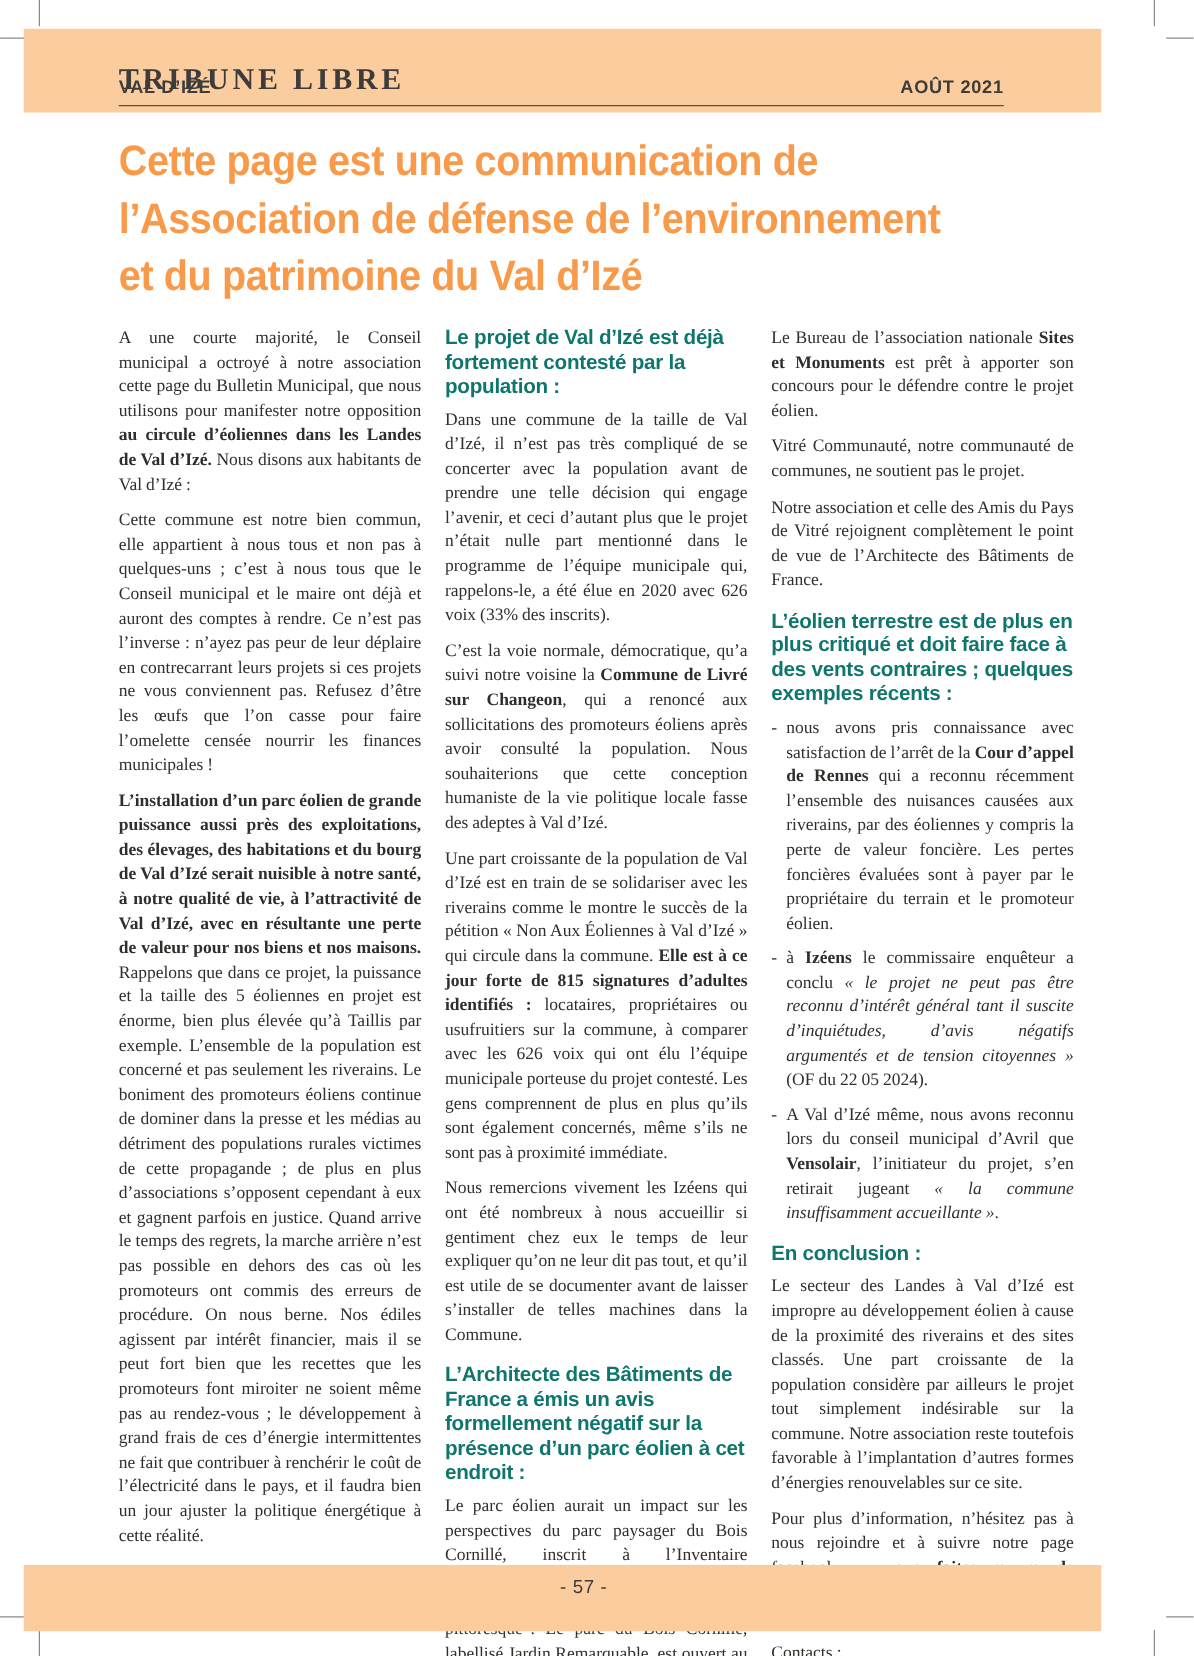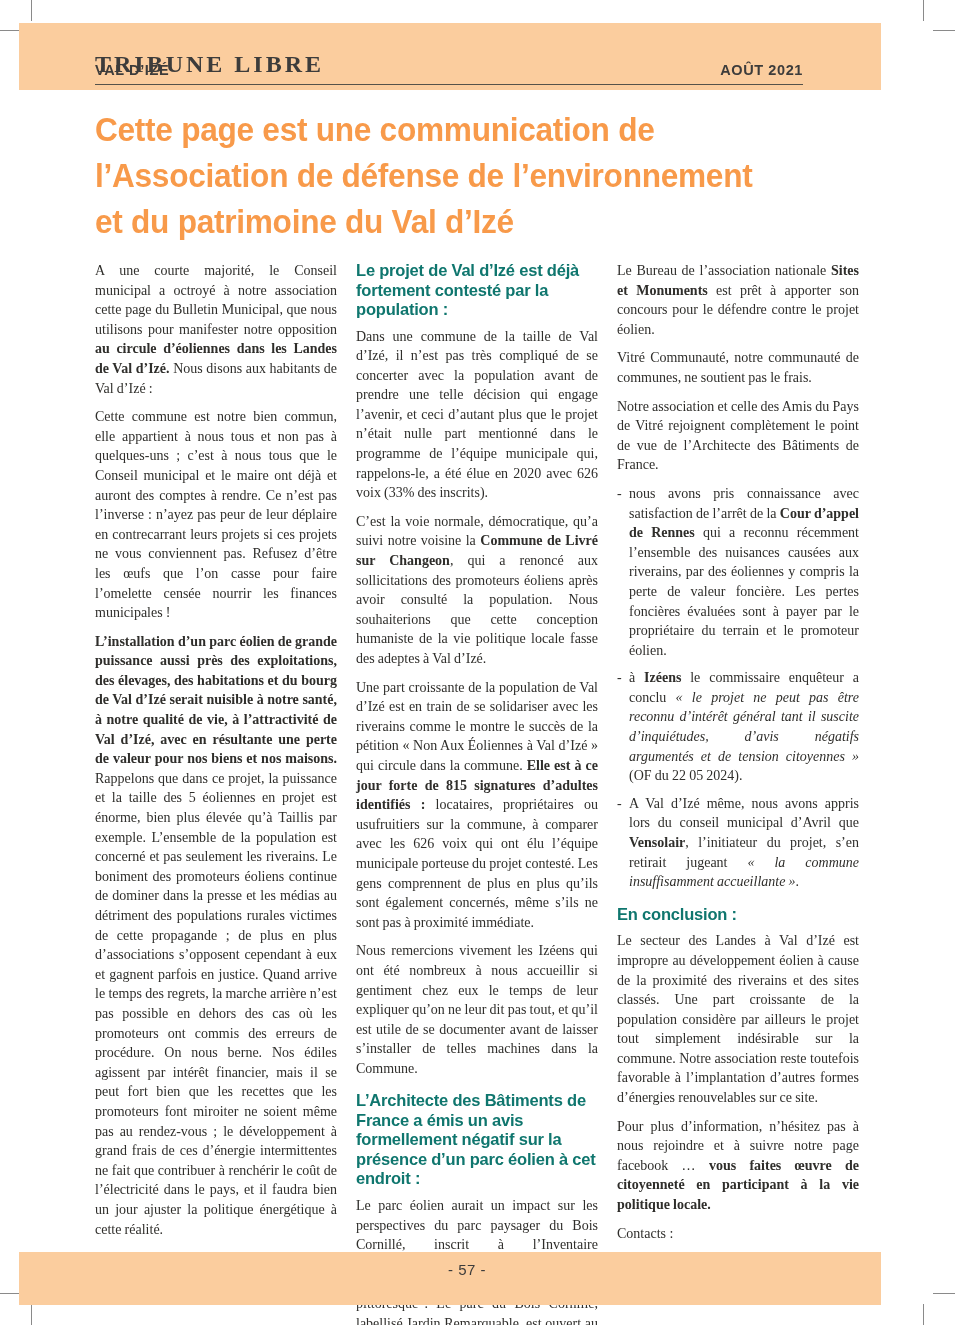--- a/index.html
+++ b/index.html
@@ -94,25 +94,26 @@
       <div class="col-heading"><span>Le projet de Val d’Izé est déjà fortement contesté par la population :</span></div>
       <p class="body-para"><span>Dans une commune de la taille de Val d’Izé, il n’est pas très compliqué de se concerter avec la population avant de prendre une telle décision qui engage l’avenir, et ceci d’autant plus que le projet n’était nulle part mentionné dans le programme de l’équipe municipale qui, rappelons-le, a été élue en 2020 avec 626 voix (33% des inscrits).</span></p>
       <p class="body-para"><span>C’est la voie normale, démocratique, qu’a suivi notre voisine la </span><b>Commune de Livré sur Changeon</b><span>, qui a renoncé aux sollicitations des promoteurs éoliens après avoir consulté la population. Nous souhaiterions que cette conception humaniste de la vie politique locale fasse des adeptes à Val d’Izé.</span></p>
       <p class="body-para"><span>Une part croissante de la population de Val d’Izé est en train de se solidariser avec les riverains comme le montre le succès de la pétition « Non Aux Éoliennes à Val d’Izé » qui circule dans la commune. </span><b>Elle est à ce jour forte de 815 signatures d’adultes identifiés :</b><span> locataires, propriétaires ou usufruitiers sur la commune, à comparer avec les 626 voix qui ont élu l’équipe municipale porteuse du projet contesté. Les gens comprennent de plus en plus qu’ils sont également concernés, même s’ils ne sont pas à proximité immédiate.</span></p>
       <p class="body-para"><span>Nous remercions vivement les Izéens qui ont été nombreux à nous accueillir si gentiment chez eux le temps de leur expliquer qu’on ne leur dit pas tout, et qu’il est utile de se documenter avant de laisser s’installer de telles machines dans la Commune.</span></p>
       <div class="col-heading"><span>L’Architecte des Bâtiments de France a émis un avis formellement négatif sur la présence d’un parc éolien à cet endroit :</span></div>
       <p class="body-para"><span>Le parc éolien aurait un impact sur les perspectives du parc paysager du Bois Cornillé, inscrit à l’Inventaire supplémentaire des monuments historiques (ISMH). Le site est par ailleurs classé “Site pittoresque”. Le parc du Bois Cornillé, labellisé Jardin Remarquable, est ouvert au public.</span></p>
     </div>
   <div class="column">
       <p class="body-para"><span>Le Bureau de l’association nationale </span><b>Sites et Monuments</b><span> est prêt à apporter son concours pour le défendre contre le projet éolien.</span></p>
-      <p class="body-para"><span>Vitré Communauté, notre communauté de communes, ne soutient pas le frais.</span></p>
+      <p class="body-para"><span>Vitré Communauté, notre communauté de communes, ne soutient pas le projet.</span></p>
       <p class="body-para"><span>Notre association et celle des Amis du Pays de Vitré rejoignent complètement le point de vue de l’Architecte des Bâtiments de France.</span></p>
+      <div class="col-heading"><span>L’éolien terrestre est de plus en plus critiqué et doit faire face à des vents contraires ; quelques exemples récents :</span></div>
       <div class="list-item"><span class="dash">-</span><span>nous avons pris connaissance avec satisfaction de l’arrêt de la </span><b>Cour d’appel de Rennes</b><span> qui a reconnu récemment l’ensemble des nuisances causées aux riverains, par des éoliennes y compris la perte de valeur foncière. Les pertes foncières évaluées sont à payer par le propriétaire du terrain et le promoteur éolien.</span></div>
       <div class="list-item"><span class="dash">-</span><span>à </span><b>Izéens</b><span> le commissaire enquêteur a conclu </span><i>« le projet ne peut pas être reconnu d’intérêt général tant il suscite d’inquiétudes, d’avis négatifs argumentés et de tension citoyennes »</i><span> (OF du 22 05 2024).</span></div>
-      <div class="list-item"><span class="dash">-</span><span>A Val d’Izé même, nous avons appris lors du conseil municipal d’Avril que </span><b>Vensolair</b><span>, l’initiateur du projet, s’en retirait jugeant </span><i>« la commune insuffisamment accueillante »</i><span>.</span></div>
+      <div class="list-item"><span class="dash">-</span><span>A Val d’Izé même, nous avons reconnu lors du conseil municipal d’Avril que </span><b>Vensolair</b><span>, l’initiateur du projet, s’en retirait jugeant </span><i>« la commune insuffisamment accueillante »</i><span>.</span></div>
       <div class="col-heading"><span>En conclusion :</span></div>
       <p class="body-para"><span>Le secteur des Landes à Val d’Izé est impropre au développement éolien à cause de la proximité des riverains et des sites classés. Une part croissante de la population considère par ailleurs le projet tout simplement indésirable sur la commune. Notre association reste toutefois favorable à l’implantation d’autres formes d’énergies renouvelables sur ce site.</span></p>
       <p class="body-para"><span>Pour plus d’information, n’hésitez pas à nous rejoindre et à suivre notre page facebook … </span><b>vous faites œuvre de citoyenneté en participant à la vie politique locale.</b></p>
       <div class="contact-line"><span>Contacts :</span></div>
     </div>
 </div>
 
 <div class="band bottom">
   <div class="footer-label">- 57 -</div>
 </div>

